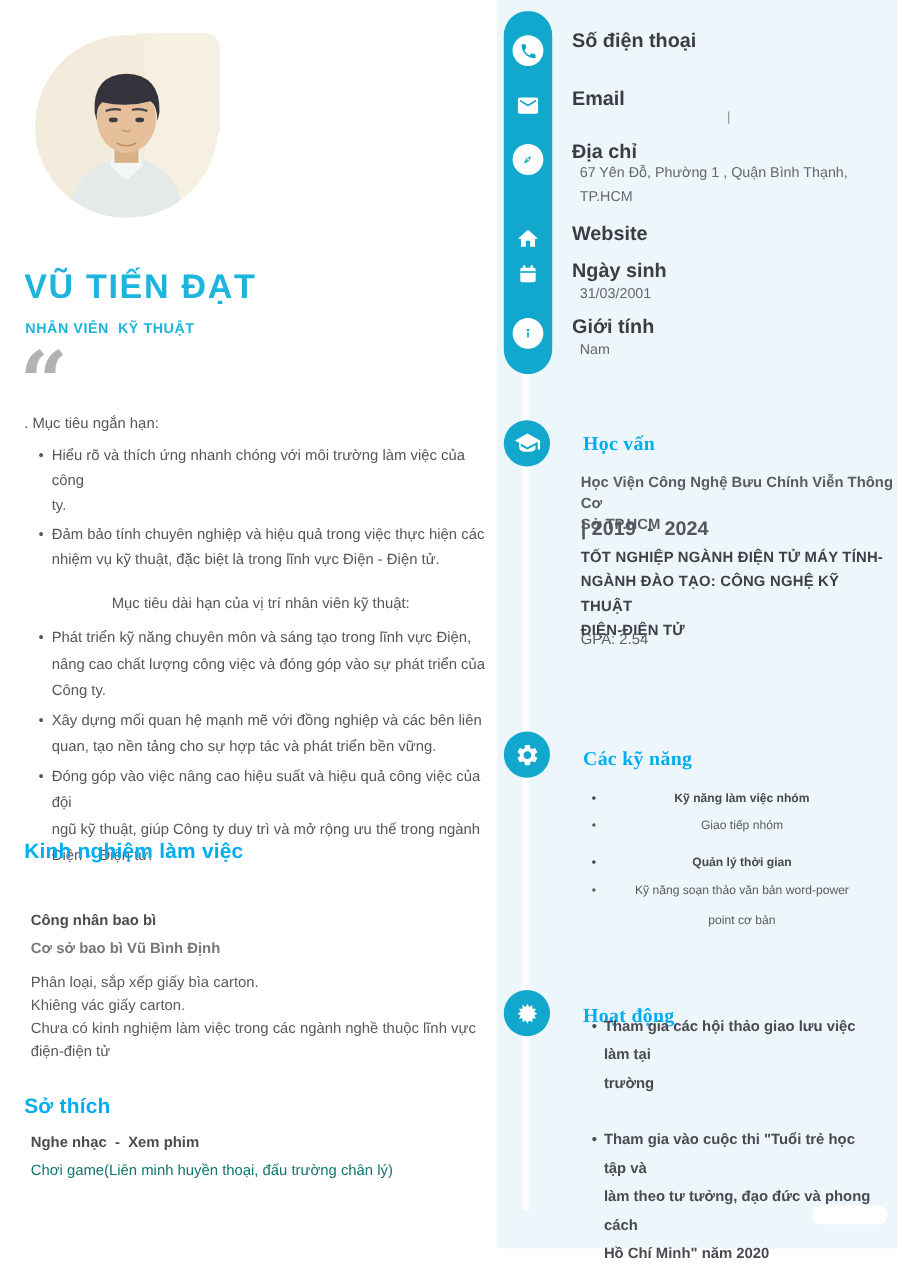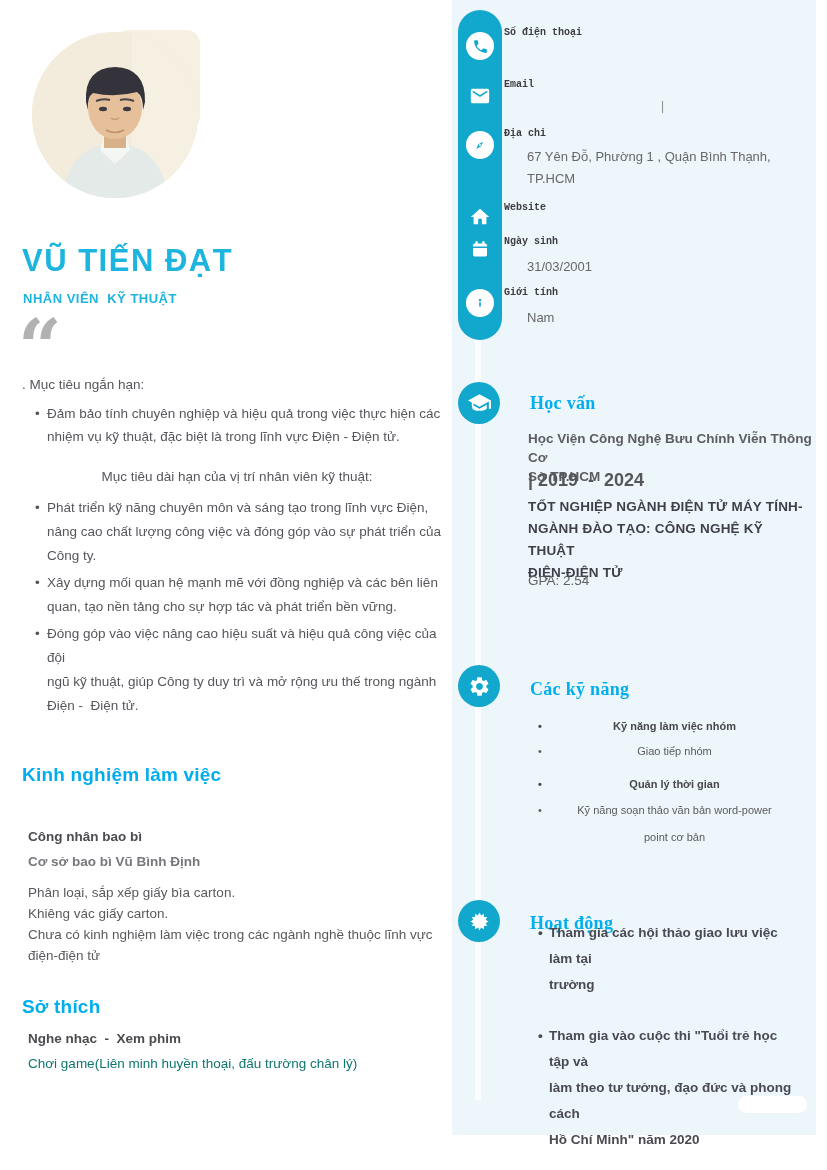--- a/index.html
+++ b/index.html
@@ -8,21 +8,21 @@
   .page { position:relative; width:827px; height:1170px; background:#ffffff; overflow:hidden; }
 
   
   .panel-bg { position:absolute; left:452px; top:0; width:364px; height:1135px; background:#edf6fb; }
   .icon-rail-line { position:absolute; left:475px; top:330px; width:6px; height:770px; background:rgba(255,255,255,.75); }
   .contact-pill { position:absolute; left:458px; top:10px; width:44px; height:330px; background:#12a7cd; border-radius:22px; }
   .pill-icon { position:absolute; left:50%; transform:translateX(-50%); display:flex; align-items:center; justify-content:center; }
   .white-circle { width:28px; height:28px; background:#ffffff; border-radius:50%; display:flex; align-items:center; justify-content:center; }
   .teal-circle { position:absolute; width:42px; height:42px; background:#12a7cd; border-radius:50%; display:flex; align-items:center; justify-content:center; }
 
-  .c-label { position:absolute; left:504px; font-size:10px; font-weight:bold; color:#3c3c42; white-space:pre-wrap;font-family:Liberation Mono, monospace; }
+  .c-label { position:absolute; left:520px; font-size:18px; font-weight:bold; color:#3c3c42; white-space:pre-wrap; }
   .c-value { position:absolute; left:527px; font-size:13px; color:#67676c; white-space:pre-wrap; line-height:22px; }
   .email-cursor { position:absolute; left:661px; top:99px; font-size:12px; color:#8a8a8a; }
 
   .r-heading { position:absolute; left:530px; font-size:18px; font-weight:bold; color:#00aeef; letter-spacing:.3px;font-family:Liberation Serif, serif; }
   .edu-school { position:absolute; left:528px; top:429px; width:292px; font-size:13.5px; font-weight:bold; color:#5c5c63; line-height:19px; white-space:pre-wrap; }
   .edu-period { position:absolute; left:528px; top:470px; font-size:18px; font-weight:bold; color:#55555c; white-space:pre-wrap; }
   .edu-degree { position:absolute; left:528px; top:496px; width:280px; font-size:13.5px; font-weight:bold; color:#3f3f47; line-height:22px; white-space:pre-wrap; letter-spacing:.2px; }
   .edu-gpa { position:absolute; left:528px; top:573px; font-size:13.5px; color:#5f5f64; }
 
   .bullet-item { position:absolute; left:538px; padding-left:11px; width:262px; white-space:pre-wrap; }
@@ -193,20 +193,22 @@
     </div>
   </div>
 
   <div class="name">VŨ TIẾN ĐẠT</div>
   <div class="subtitle">NHÂN VIÊN  KỸ THUẬT</div>
   <div class="quote-mark">“</div>
 
   <div class="objectives">
     <div class="obj-label">. Mục tiêu ngắn hạn:</div>
     <ul class="obj-list">
+      <li>Hiểu rõ và thích ứng nhanh chóng với môi trường làm việc của công
+ty.</li>
       <li>Đảm bảo tính chuyên nghiệp và hiệu quả trong việc thực hiện các
 nhiệm vụ kỹ thuật, đặc biệt là trong lĩnh vực Điện - Điện tử.</li>
     </ul>
     <div class="obj-label long">Mục tiêu dài hạn của vị trí nhân viên kỹ thuật:</div>
     <ul class="obj-list long">
       <li>Phát triển kỹ năng chuyên môn và sáng tạo trong lĩnh vực Điện,
 nâng cao chất lượng công việc và đóng góp vào sự phát triển của
 Công ty.</li>
       <li>Xây dựng mối quan hệ mạnh mẽ với đồng nghiệp và các bên liên
 quan, tạo nền tảng cho sự hợp tác và phát triển bền vững.</li>

